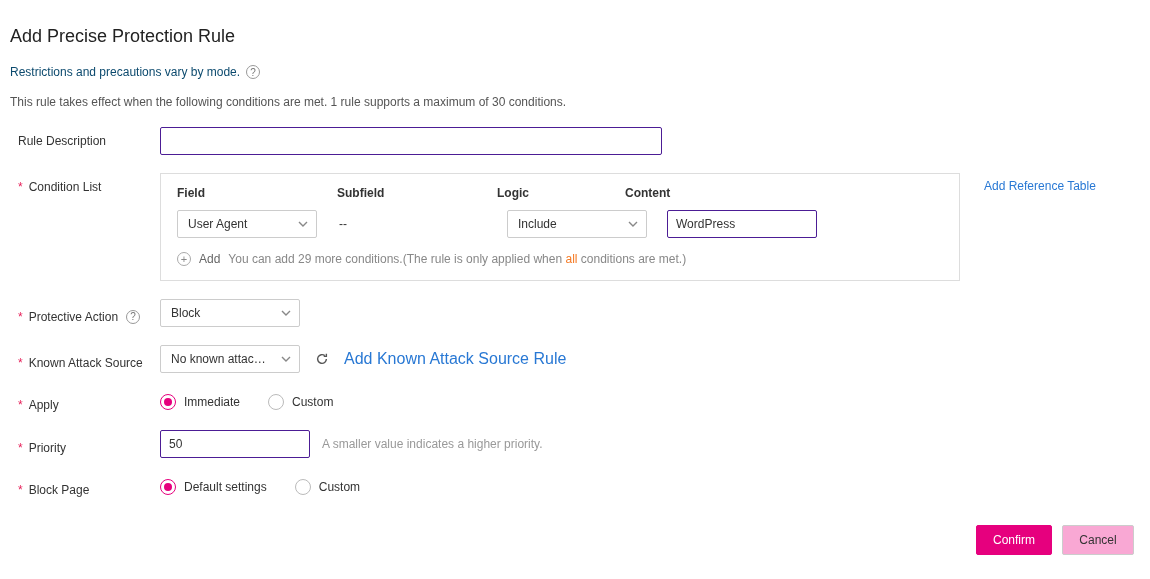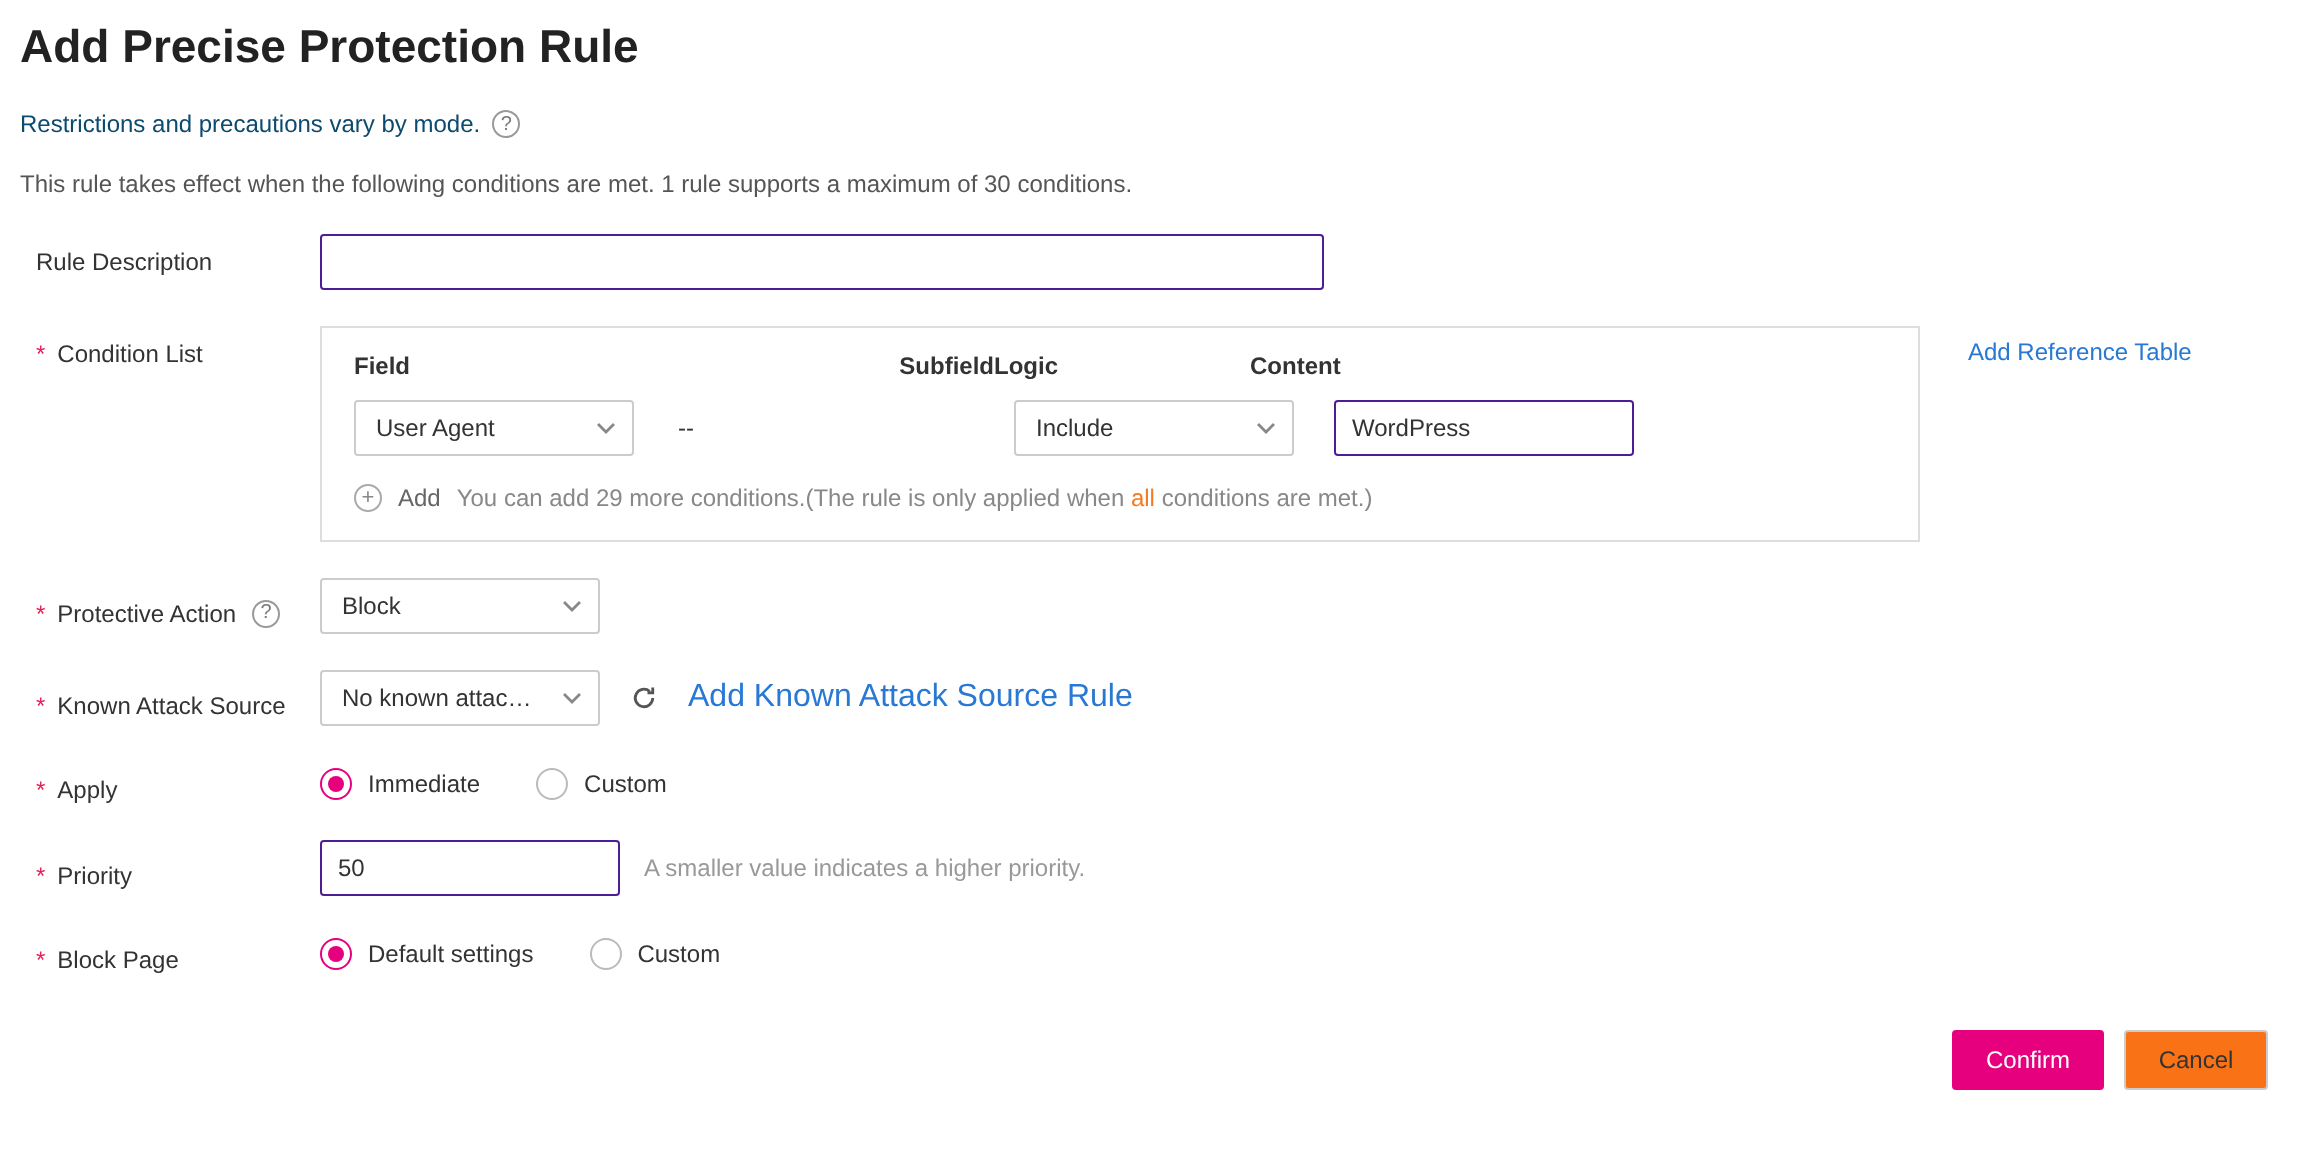--- a/index.html
+++ b/index.html
@@ -6,24 +6,24 @@
   body {
     margin: 0;
     padding: 10px 10px 20px 10px;
     font-family: "Helvetica Neue", Arial, sans-serif;
     font-size: 12px;
     color: #333;
     background: #fff;
     width: 1150px;
   }
   .title {
-    font-size: 23px;
-    font-weight: bold;
+    font-size: 18px;
+    font-weight: normal;
     color: #222;
-    margin: 0 0 18px 0;
+    margin: 16px 0 18px 0;
   }
   .warn-row {
     display: flex;
     align-items: center;
     gap: 6px;
     margin-bottom: 16px;
   }
   .warn-text { color: #0c4a6e; font-size: 12px; }
   .help-icon {
     display: inline-flex;
@@ -96,21 +96,21 @@
     position: relative;
   }
   .cond-headers {
     display: flex;
     font-size: 12px;
     font-weight: bold;
     color: #333;
     margin-bottom: 10px;
   }
   .col-field    { width: 160px; }
-  .col-subfield { width: 160px; text-align: right; }
+  .col-subfield { width: 160px; }
   .col-logic    { width: 128px; }
   .col-content  { width: 180px; }
   .cond-inputs { display: flex; gap: 20px; align-items: center; }
   .cond-inputs .select { width: 140px; min-width: 140px; }
   .subfield-static {
     width: 150px;
     font-size: 12px;
     color: #333;
     padding-left: 2px;
   }
@@ -187,21 +187,21 @@
     align-items: center;
     justify-content: center;
     cursor: pointer;
   }
   .btn-primary {
     background: #e6007e;
     color: #fff;
     border: 1px solid #e6007e;
   }
   .btn-default {
-    background: #f97316;
+    background: #f9a8d4;
     color: #333;
     border: 1px solid #ccc;
   }
   .ellipsis { white-space: nowrap; overflow: hidden; text-overflow: ellipsis; }
 </style>
 </head>
 <body>
 
 <div class="title">Add Precise Protection Rule</div>
 

